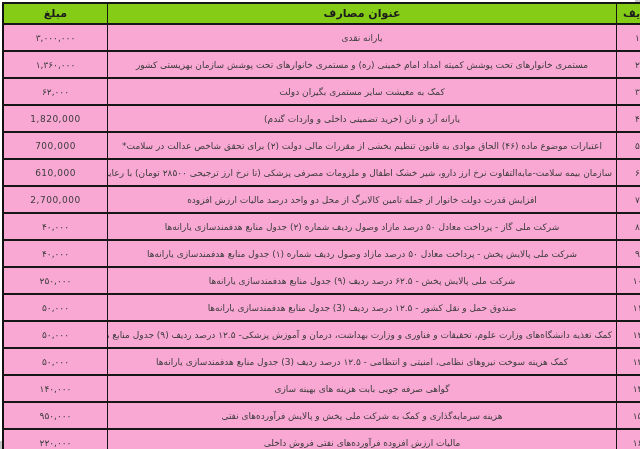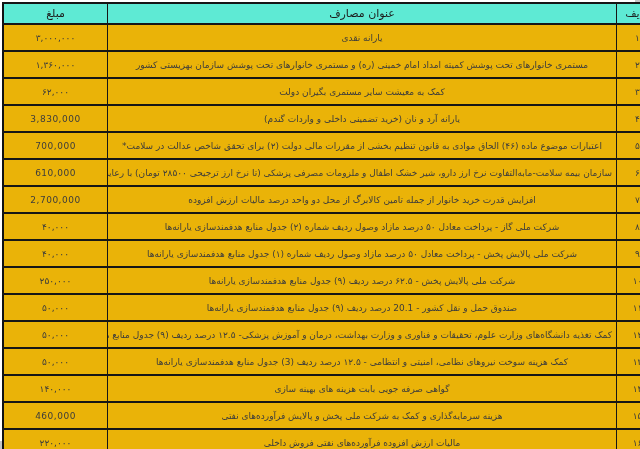--- a/index.html
+++ b/index.html
@@ -26,31 +26,31 @@
   .expense-table th, .expense-table td {
     border: 1px solid #161616;
     border-top: 2px solid #161616;
     padding: 0 4px;
     text-align: center;
     vertical-align: middle;
     overflow: hidden;
     white-space: nowrap;
   }
   .expense-table thead th {
-    background: #5eead4;
+    background: #84cc16;
     height: 19px;
     font-size: 11px;
-    font-weight: normal;
+    font-weight: bold;
     color: #1c1c1c;
   }
   .expense-table tbody td {
     height: 25px;
     font-size: 9px;
     color: #3c3c3c;
-    background: #eab308;
+    background: #f9a8d4;
   }
   .col-no    { width: 33px; }
   .col-title { width: 500px; }
   .col-amt   { width: 95px; }
   .expense-table td.cell-amt { font-size: 9px; letter-spacing: 0.5px; }
 </style>
 </head>
 <body>
 
 <div class="page">
@@ -74,76 +74,76 @@
           <td class="col-amt cell-amt">۱,۳۶۰,۰۰۰</td>
         </tr>
         <tr>
           <td class="col-no">۳</td>
           <td class="col-title">کمک به معیشت سایر مستمری بگیران دولت</td>
           <td class="col-amt cell-amt">۶۲,۰۰۰</td>
         </tr>
         <tr>
           <td class="col-no">۴</td>
           <td class="col-title">یارانه آرد و نان (خرید تضمینی داخلی و واردات گندم)</td>
-          <td class="col-amt cell-amt">3,830,000</td>
+          <td class="col-amt cell-amt">1,820,000</td>
         </tr>
         <tr>
           <td class="col-no">۵</td>
           <td class="col-title">اعتبارات موضوع ماده (۴۶) الحاق موادی به قانون تنظیم بخشی از مقررات مالی دولت (۲) برای تحقق شاخص عدالت در سلامت*</td>
           <td class="col-amt cell-amt">700,000</td>
         </tr>
         <tr>
           <td class="col-no">۶</td>
           <td class="col-title">سازمان بیمه سلامت-مابه‌التفاوت نرخ ارز دارو، شیر خشک اطفال و ملزومات مصرفی پزشکی (تا نرخ ارز ترجیحی ۲۸۵۰۰ تومان) با رعایت بند پ ماده(۱۳) قانون برنامه هفتم پیشرفت*</td>
           <td class="col-amt cell-amt">610,000</td>
         </tr>
         <tr>
           <td class="col-no">۷</td>
-          <td class="col-title">افزایش قدرت خرید خانوار از جمله تامین کالابرگ از محل دو واحد درصد مالیات ارزش افزوده</td>
+          <td class="col-title">افزایش قدرت دولت خانوار از جمله تامین کالابرگ از محل دو واحد درصد مالیات ارزش افزوده</td>
           <td class="col-amt cell-amt">2,700,000</td>
         </tr>
         <tr>
           <td class="col-no">۸</td>
           <td class="col-title">شرکت ملی گاز - پرداخت معادل ۵۰ درصد مازاد وصول ردیف شماره (۲) جدول منابع هدفمندسازی یارانه‌ها</td>
           <td class="col-amt cell-amt">۴۰,۰۰۰</td>
         </tr>
         <tr>
           <td class="col-no">۹</td>
           <td class="col-title">شرکت ملی پالایش پخش - پرداخت معادل ۵۰ درصد مازاد وصول ردیف شماره (۱) جدول منابع هدفمندسازی یارانه‌ها</td>
           <td class="col-amt cell-amt">۴۰,۰۰۰</td>
         </tr>
         <tr>
           <td class="col-no">۱۰</td>
           <td class="col-title">شرکت ملی پالایش پخش - ۶۲.۵ درصد ردیف (۹) جدول منابع هدفمندسازی یارانه‌ها</td>
           <td class="col-amt cell-amt">۲۵۰,۰۰۰</td>
         </tr>
         <tr>
           <td class="col-no">۱۱</td>
-          <td class="col-title">صندوق حمل و نقل کشور - 20.1 درصد ردیف (۹) جدول منابع هدفمندسازی یارانه‌ها</td>
+          <td class="col-title">صندوق حمل و نقل کشور - ۱۲.۵ درصد ردیف (3) جدول منابع هدفمندسازی یارانه‌ها</td>
           <td class="col-amt cell-amt">۵۰,۰۰۰</td>
         </tr>
         <tr>
           <td class="col-no">۱۲</td>
           <td class="col-title">کمک تغذیه دانشگاه‌های وزارت علوم، تحقیقات و فناوری و وزارت بهداشت، درمان و آموزش پزشکی- ۱۲.۵ درصد ردیف (۹) جدول منابع هدفمندسازی یارانه‌ها</td>
           <td class="col-amt cell-amt">۵۰,۰۰۰</td>
         </tr>
         <tr>
           <td class="col-no">۱۳</td>
           <td class="col-title">کمک هزینه سوخت نیروهای نظامی، امنیتی و انتظامی - ۱۲.۵ درصد ردیف (3) جدول منابع هدفمندسازی یارانه‌ها</td>
           <td class="col-amt cell-amt">۵۰,۰۰۰</td>
         </tr>
         <tr>
           <td class="col-no">۱۴</td>
           <td class="col-title">گواهی صرفه جویی بابت هزینه های بهینه سازی</td>
           <td class="col-amt cell-amt">۱۴۰,۰۰۰</td>
         </tr>
         <tr>
           <td class="col-no">۱۵</td>
           <td class="col-title">هزینه سرمایه‌گذاری و کمک به شرکت ملی پخش و پالایش فرآورده‌های نفتی</td>
-          <td class="col-amt cell-amt">460,000</td>
+          <td class="col-amt cell-amt">۹۵۰,۰۰۰</td>
         </tr>
         <tr>
           <td class="col-no">۱۶</td>
           <td class="col-title">مالیات ارزش افزوده فرآورده‌های نفتی فروش داخلی</td>
           <td class="col-amt cell-amt">۲۲۰,۰۰۰</td>
         </tr>
       </tbody>
   </table>
 </div>
 

